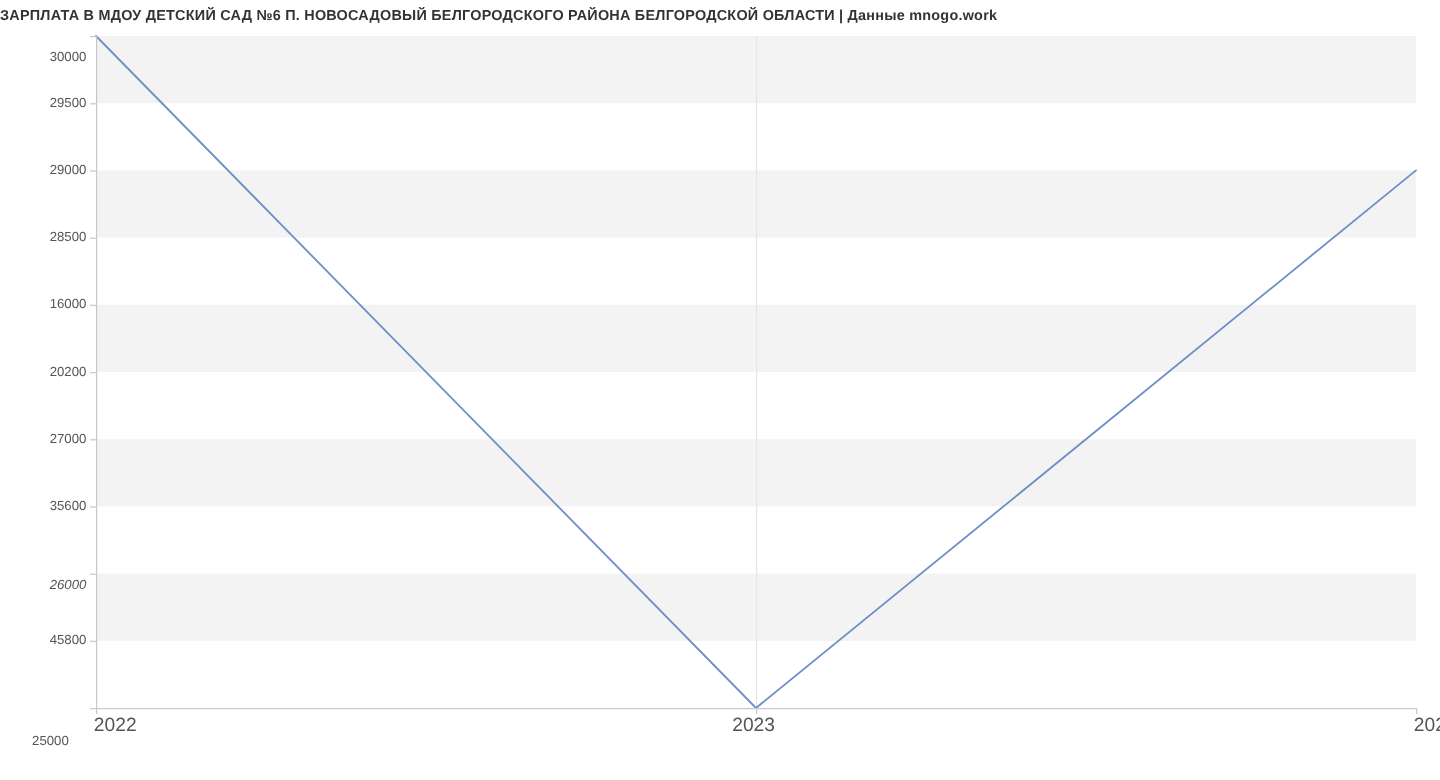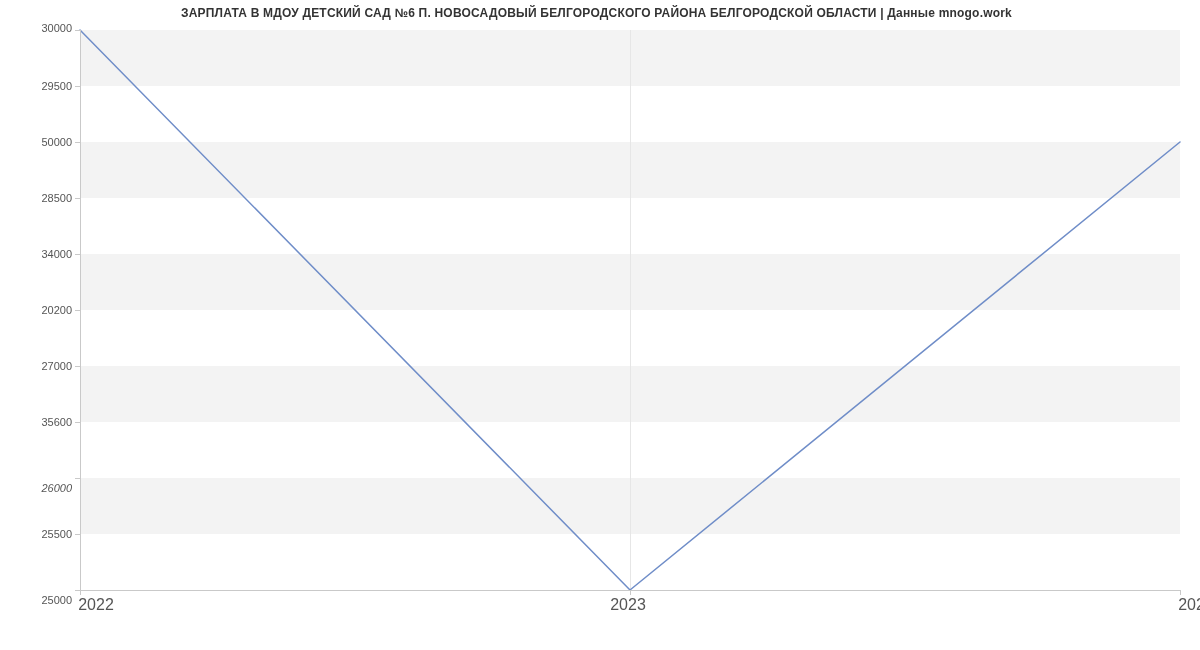--- a/index.html
+++ b/index.html
@@ -15,21 +15,21 @@
   .chart-wrap {
     position: relative;
     width: 1200px;
     height: 650px;
   }
   .title {
     position: absolute;
     top: 6px;
     left: 0;
     width: 1012px;
-    text-align: right;
+    text-align: left;
     font-size: 12px;
     font-weight: 600;
     letter-spacing: 0.2px;
     color: #333;
   }
   .plot {
     position: absolute;
     left: 80px;
     top: 30px;
     width: 1100px;
@@ -116,41 +116,41 @@
     <div class="xgrid" style="left:550px;"></div>
     <svg class="series" viewBox="0 0 1100 560" preserveAspectRatio="none">
       <path id="series-path" class="line-path" d="M0.0 0.0 L550.0 560.0 L1100.0 112.0"></path>
     </svg>
   </div>
 
   <div class="axis-line" style="left:80px; top:30px; width:1px; height:560px;"></div>
   <div class="axis-line" style="left:80px; top:590px; width:1100px; height:1px;"></div>
 
   <div id="y-labels">
-      <div class="y-tick-label" style="top: 600px;">25000</div>
+      <div class="y-tick-label" style="top: 618px; text-align: center;">25000</div>
       <div class="tick-mark-y" style="top: 590px;"></div>
-      <div class="y-tick-label" style="top: 534px;">25500</div>
+      <div class="y-tick-label" style="top: 534px;">45800</div>
       <div class="tick-mark-y" style="top: 534px;"></div>
       <div class="y-tick-label" style="top: 488px; font-style: italic;">26000</div>
       <div class="tick-mark-y" style="top: 478px;"></div>
       <div class="y-tick-label" style="top: 422px;">35600</div>
       <div class="tick-mark-y" style="top: 422px;"></div>
       <div class="y-tick-label" style="top: 366px;">27000</div>
       <div class="tick-mark-y" style="top: 366px;"></div>
       <div class="y-tick-label" style="top: 310px;">20200</div>
       <div class="tick-mark-y" style="top: 310px;"></div>
-      <div class="y-tick-label" style="top: 254px;">34000</div>
+      <div class="y-tick-label" style="top: 254px;">16000</div>
       <div class="tick-mark-y" style="top: 254px;"></div>
       <div class="y-tick-label" style="top: 198px;">28500</div>
       <div class="tick-mark-y" style="top: 198px;"></div>
-      <div class="y-tick-label" style="top: 142px;">50000</div>
+      <div class="y-tick-label" style="top: 142px;">29000</div>
       <div class="tick-mark-y" style="top: 142px;"></div>
       <div class="y-tick-label" style="top: 86px;">29500</div>
       <div class="tick-mark-y" style="top: 86px;"></div>
-      <div class="y-tick-label" style="top: 28px; text-align: right;">30000</div>
+      <div class="y-tick-label" style="top: 48px; text-align: right;">30000</div>
       <div class="tick-mark-y" style="top: 30px;"></div>
     </div>
   <div id="x-labels">
       <div class="x-tick-label" style="left: 80px;">2022</div>
       <div class="tick-mark-x" style="left: 80px;"></div>
       <div class="x-tick-label" style="left: 612px;">2023</div>
       <div class="tick-mark-x" style="left: 630px;"></div>
       <div class="x-tick-label" style="left: 1180px;">2024</div>
       <div class="tick-mark-x" style="left: 1180px;"></div>
     </div>

